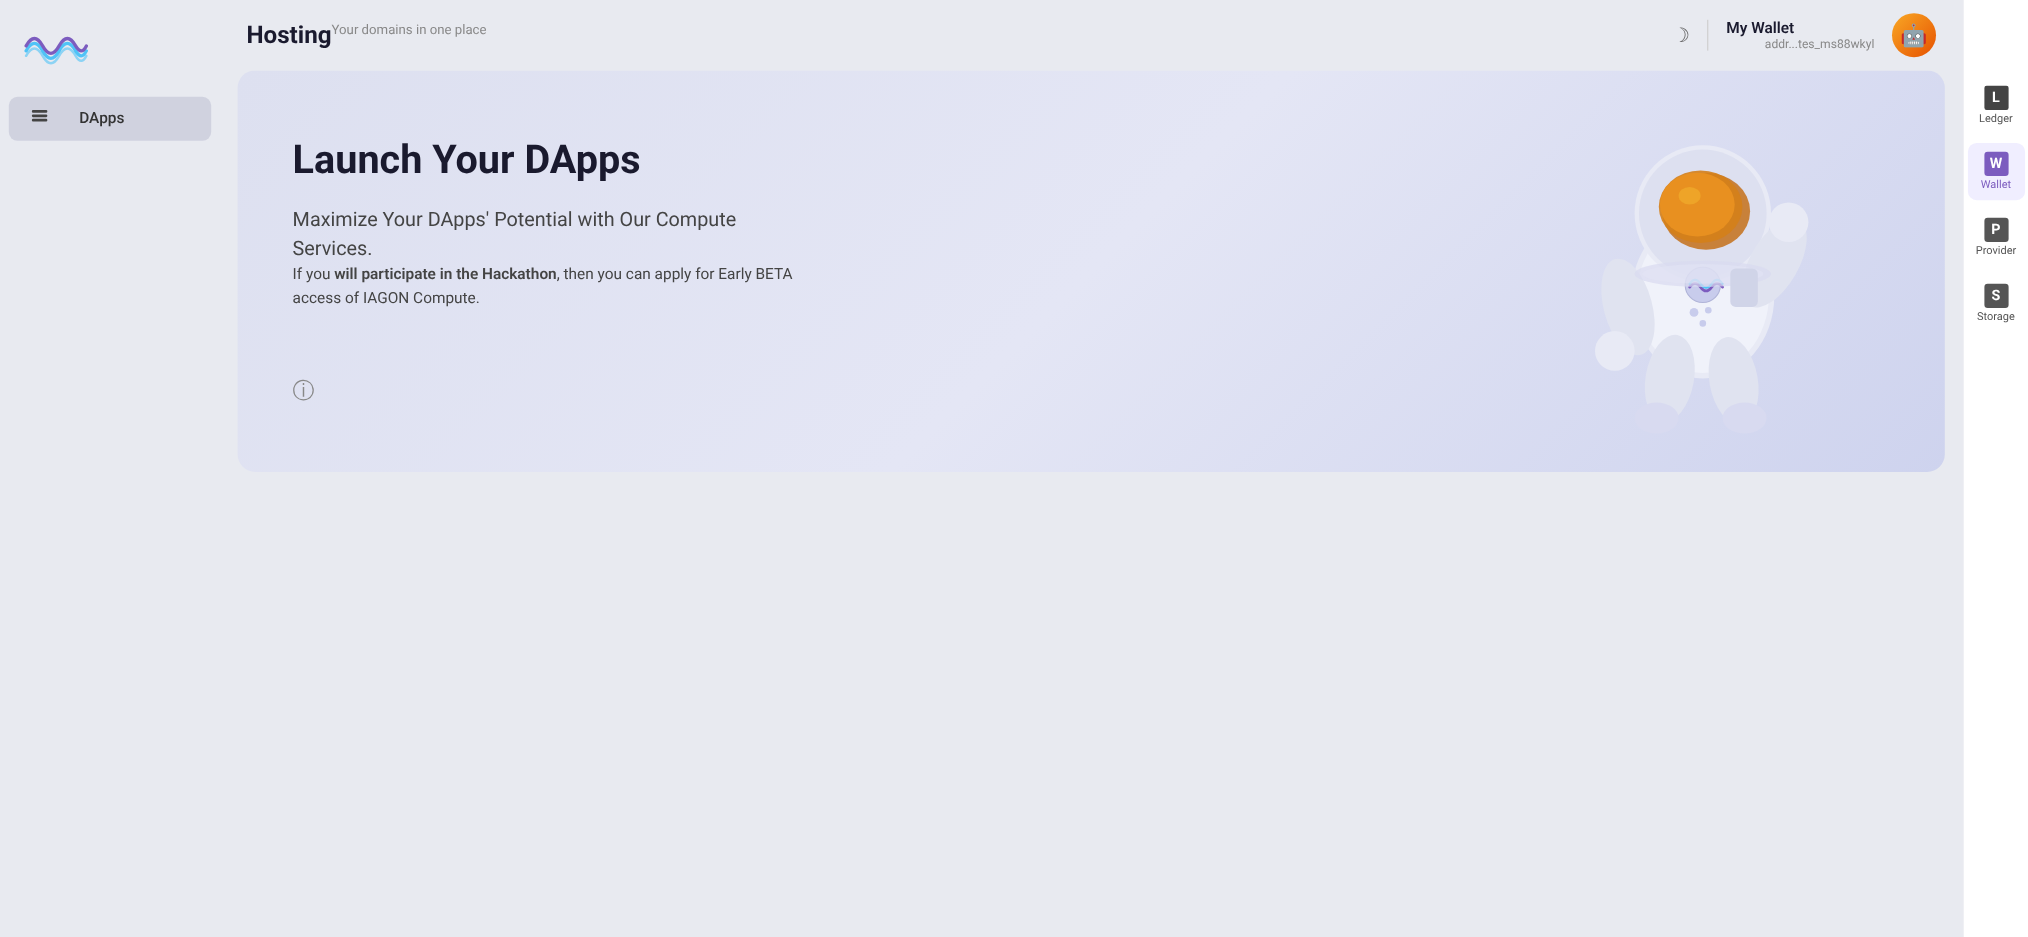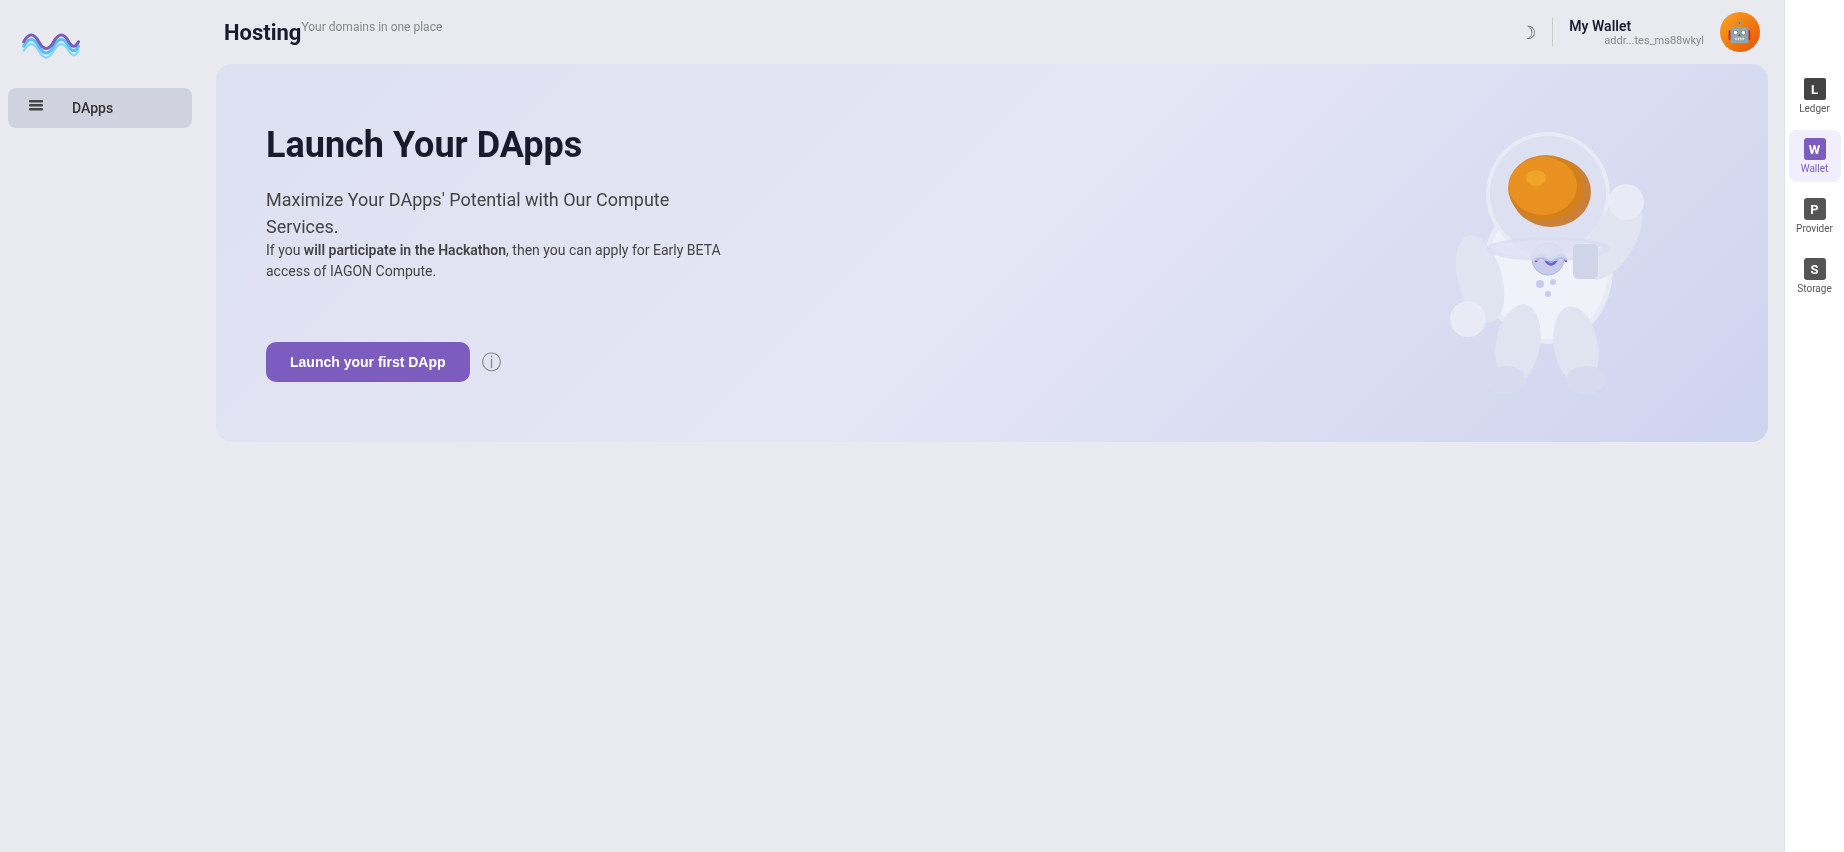--- a/index.html
+++ b/index.html
@@ -318,21 +318,20 @@
   <div class="content">
 
     <div class="hero-banner">
       <div class="hero-text">
         <h1 class="hero-title">Launch Your DApps</h1>
         <p class="hero-desc1">Maximize Your DApps' Potential with Our Compute Services.</p>
         <p class="hero-desc2">
           If you <span style="font-weight:600;">will participate in the Hackathon</span>, then you can apply for Early BETA access of IAGON Compute.
         </p>
         <div class="hero-actions">
-          <button class="launch-btn">Launch your first DApp</button>
           <span class="info-icon">ⓘ</span>
         </div>
       </div>
 
       <div class="hero-illustration">
         <svg width="300" height="320" viewBox="0 0 300 320" fill="none" xmlns="http://www.w3.org/2000/svg">
 
           <ellipse cx="150" cy="185" rx="65" ry="75" fill="#e8eaf5"></ellipse>
           <ellipse cx="150" cy="185" rx="60" ry="70" fill="#f0f2fa"></ellipse>
 

